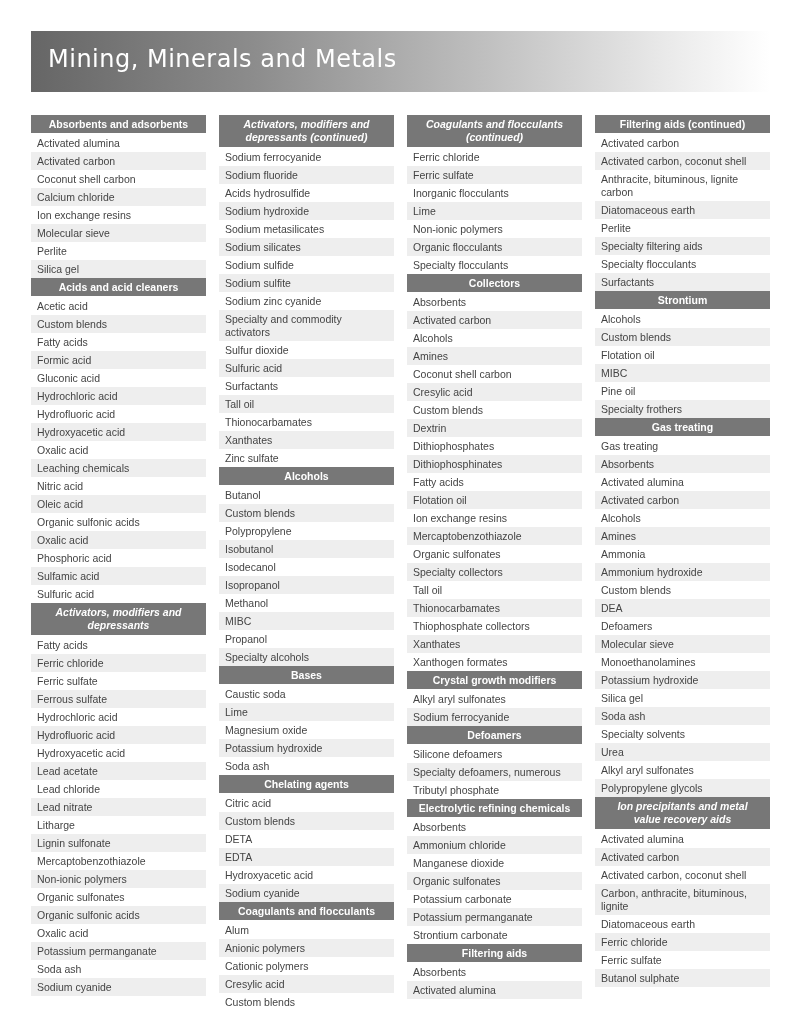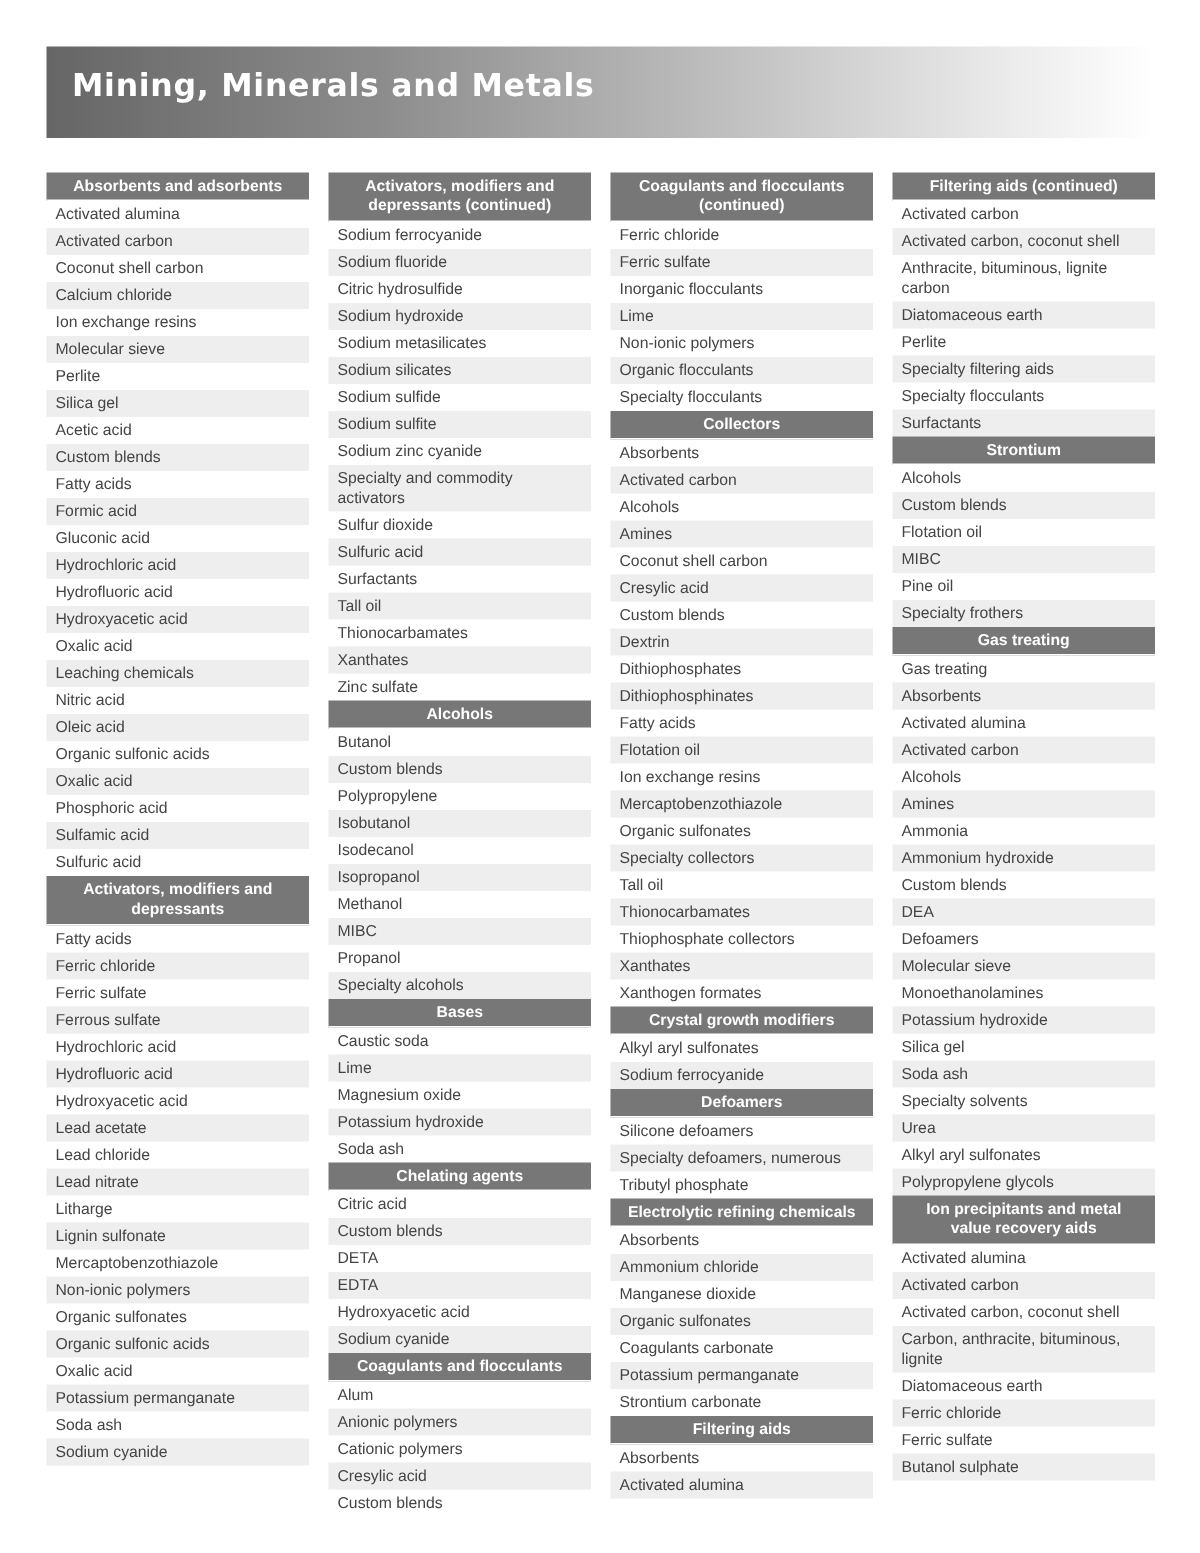--- a/index.html
+++ b/index.html
@@ -1,49 +1,50 @@
 <!DOCTYPE html>
 <html><head>
 <meta charset="utf-8">
 <style>
   html, body { margin:0; padding:0; background:#ffffff; }
   body { width:800px; height:1035px; position:relative; overflow:hidden;
          font-family:"Liberation Sans", sans-serif; color:#3a3a3a; }
   .banner { position:absolute; left:31px; top:31px; width:739px; height:61px;
             background:linear-gradient(to right, #666666 0%, #8c8c8c 30%, #bdbdbd 60%, #e8e8e8 85%, #ffffff 100%); }
-  .banner h1 { margin:0; position:absolute; left:17px; top:14px; font-size:21px; font-weight:bold;
+  .banner h1 { margin:0; position:absolute; left:17px; top:14px; font-size:24px; font-weight:normal;
                color:#ffffff; letter-spacing:0.5px; font-family:"DejaVu Sans", sans-serif; }
   .col { position:absolute; top:115px; width:175px; }
   .col.c1 { left:31px; }
   .col.c2 { left:219px; }
   .col.c3 { left:407px; }
   .col.c4 { left:595px; }
   .hdr { background:#777777; color:#ffffff; font-weight:bold; font-size:10.5px; text-align:center;
          line-height:13px; padding:2.5px 4px; border-bottom:1px solid #ffffff; box-sizing:border-box; min-height:18px; }
-  .hdr.two { min-height:31px; padding:3px 16px; }
+  .hdr.two { min-height:31px; padding:3px 16px;font-style:italic; }
   .row { font-size:10.5px; line-height:13px; padding:2.5px 6px; box-sizing:border-box; min-height:18px; color:#444; }
   .row.alt { background:#eeeeee; }
 </style>
 </head>
 <body>
 
 <div class="banner">
   <h1>Mining, Minerals and Metals</h1>
 </div>
 
 <div class="col c1">
     <div class="hdr">Absorbents and adsorbents</div>
     <div class="row">Activated alumina</div>
     <div class="row alt">Activated carbon</div>
     <div class="row">Coconut shell carbon</div>
     <div class="row alt">Calcium chloride</div>
     <div class="row">Ion exchange resins</div>
     <div class="row alt">Molecular sieve</div>
     <div class="row">Perlite</div>
     <div class="row alt">Silica gel</div>
+    <div class="hdr">Acids and acid cleaners</div>
     <div class="row">Acetic acid</div>
     <div class="row alt">Custom blends</div>
     <div class="row">Fatty acids</div>
     <div class="row alt">Formic acid</div>
     <div class="row">Gluconic acid</div>
     <div class="row alt">Hydrochloric acid</div>
     <div class="row">Hydrofluoric acid</div>
     <div class="row alt">Hydroxyacetic acid</div>
     <div class="row">Oxalic acid</div>
     <div class="row alt">Leaching chemicals</div>
@@ -73,21 +74,21 @@
     <div class="row alt">Organic sulfonic acids</div>
     <div class="row">Oxalic acid</div>
     <div class="row alt">Potassium permanganate</div>
     <div class="row">Soda ash</div>
     <div class="row alt">Sodium cyanide</div>
   </div>
 <div class="col c2">
     <div class="hdr two">Activators, modifiers and depressants (continued)</div>
     <div class="row">Sodium ferrocyanide</div>
     <div class="row alt">Sodium fluoride</div>
-    <div class="row">Citric hydrosulfide</div>
+    <div class="row">Acids hydrosulfide</div>
     <div class="row alt">Sodium hydroxide</div>
     <div class="row">Sodium metasilicates</div>
     <div class="row alt">Sodium silicates</div>
     <div class="row">Sodium sulfide</div>
     <div class="row alt">Sodium sulfite</div>
     <div class="row">Sodium zinc cyanide</div>
     <div class="row alt">Specialty and commodity activators</div>
     <div class="row">Sulfur dioxide</div>
     <div class="row alt">Sulfuric acid</div>
     <div class="row">Surfactants</div>
@@ -162,21 +163,21 @@
     <div class="row alt">Sodium ferrocyanide</div>
     <div class="hdr">Defoamers</div>
     <div class="row">Silicone defoamers</div>
     <div class="row alt">Specialty defoamers, numerous</div>
     <div class="row">Tributyl phosphate</div>
     <div class="hdr">Electrolytic refining chemicals</div>
     <div class="row">Absorbents</div>
     <div class="row alt">Ammonium chloride</div>
     <div class="row">Manganese dioxide</div>
     <div class="row alt">Organic sulfonates</div>
-    <div class="row">Coagulants carbonate</div>
+    <div class="row">Potassium carbonate</div>
     <div class="row alt">Potassium permanganate</div>
     <div class="row">Strontium carbonate</div>
     <div class="hdr">Filtering aids</div>
     <div class="row">Absorbents</div>
     <div class="row alt">Activated alumina</div>
   </div>
 <div class="col c4">
     <div class="hdr">Filtering aids (continued)</div>
     <div class="row">Activated carbon</div>
     <div class="row alt">Activated carbon, coconut shell</div>

